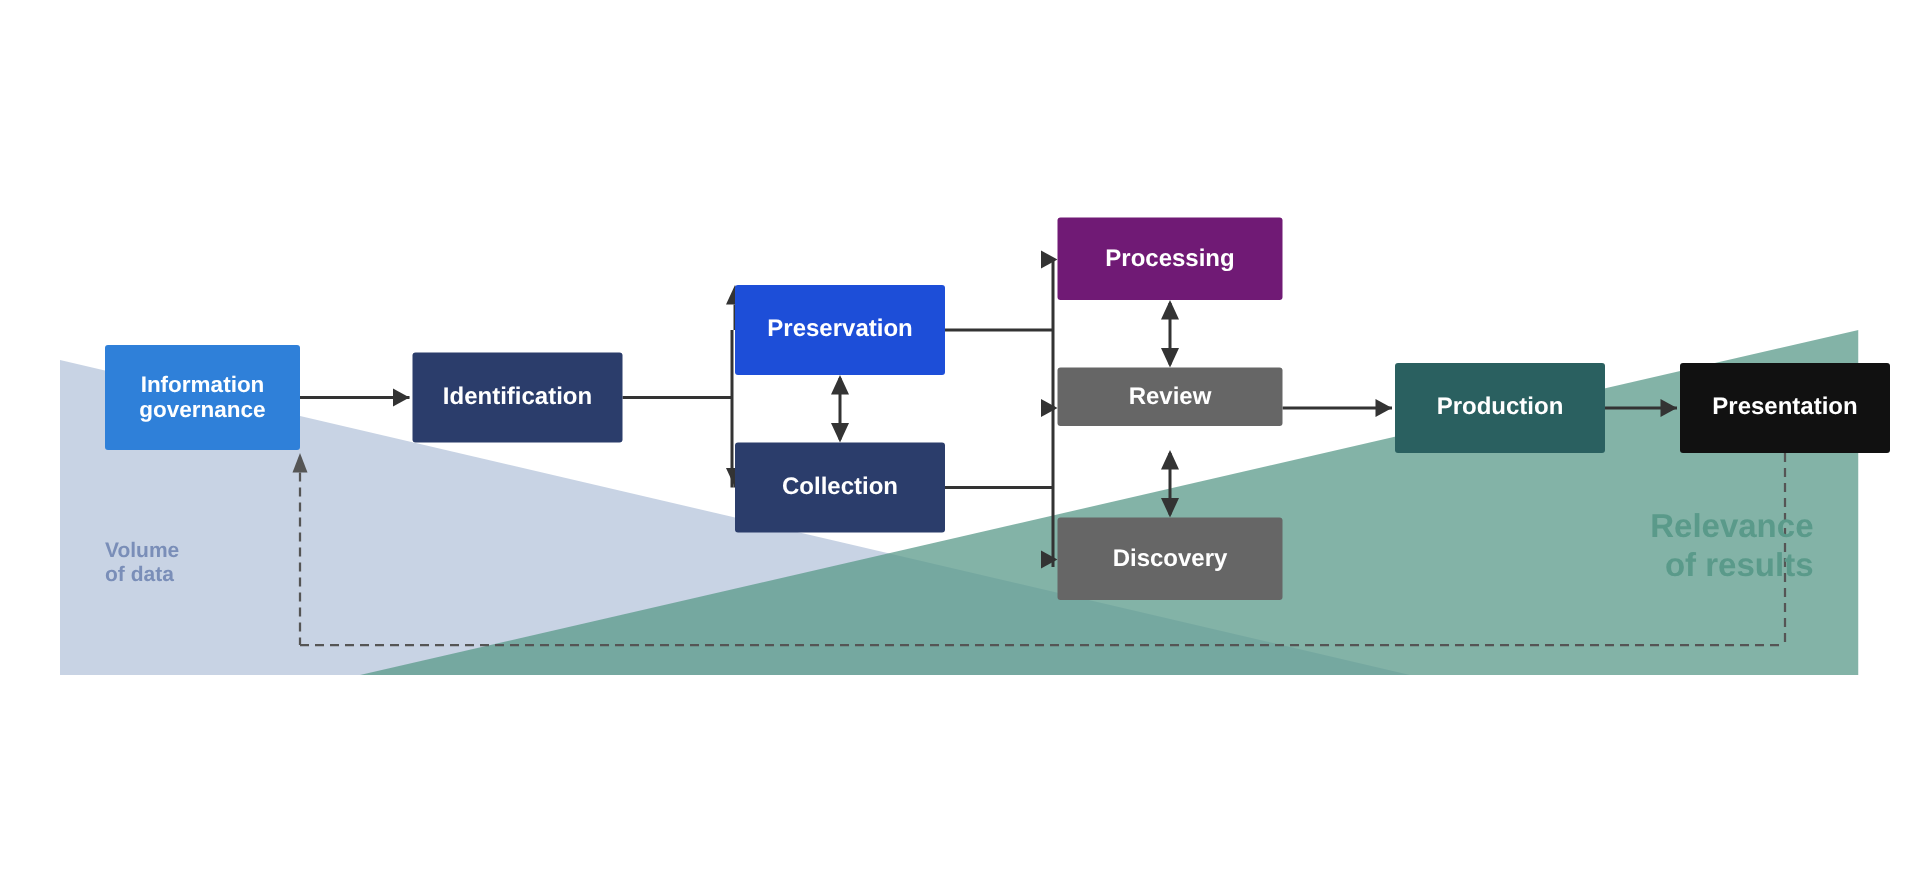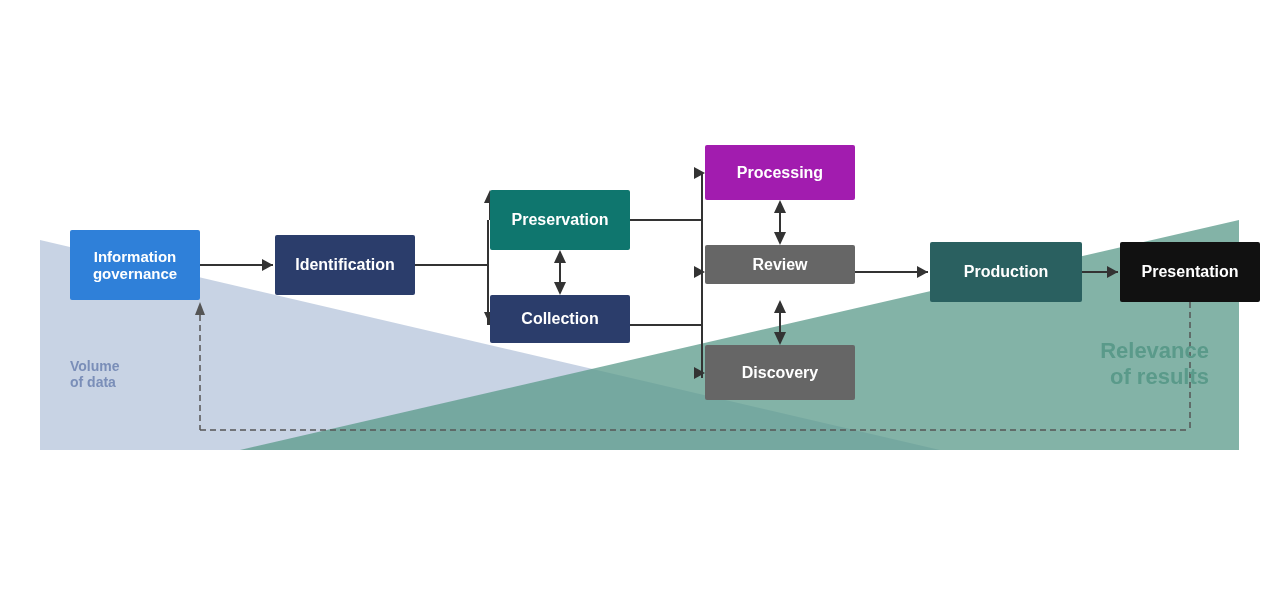--- a/index.html
+++ b/index.html
@@ -60,37 +60,37 @@
     .box-identification {
       background: #2b3d6b;
       width: 140px;
       height: 60px;
       left: 235px;
       top: 205px;
       align-items: center;
     }
 
     .box-preservation {
-      background: #0f766e;
+      background: #1d4ed8;
       width: 140px;
       height: 60px;
       left: 450px;
       top: 160px;
     }
 
     .box-collection {
       background: #2b3d6b;
       width: 140px;
-      height: 48px;
+      height: 60px;
       left: 450px;
       top: 265px;
     }
 
     .box-processing {
-      background: #a21caf;
+      background: #701a75;
       width: 150px;
       height: 55px;
       left: 665px;
       top: 115px;
     }
 
     .box-review {
       background: #666666;
       width: 150px;
       height: 39px;
@@ -101,21 +101,21 @@
     .box-analysis {
       background: #666666;
       width: 150px;
       height: 55px;
       left: 665px;
       top: 315px;
     }
 
     .box-production {
       background: #2a6060;
-      width: 152px;
+      width: 140px;
       height: 60px;
       left: 890px;
       top: 212px;
     }
 
     .box-presentation {
       background: #111111;
       width: 140px;
       height: 60px;
       left: 1080px;

